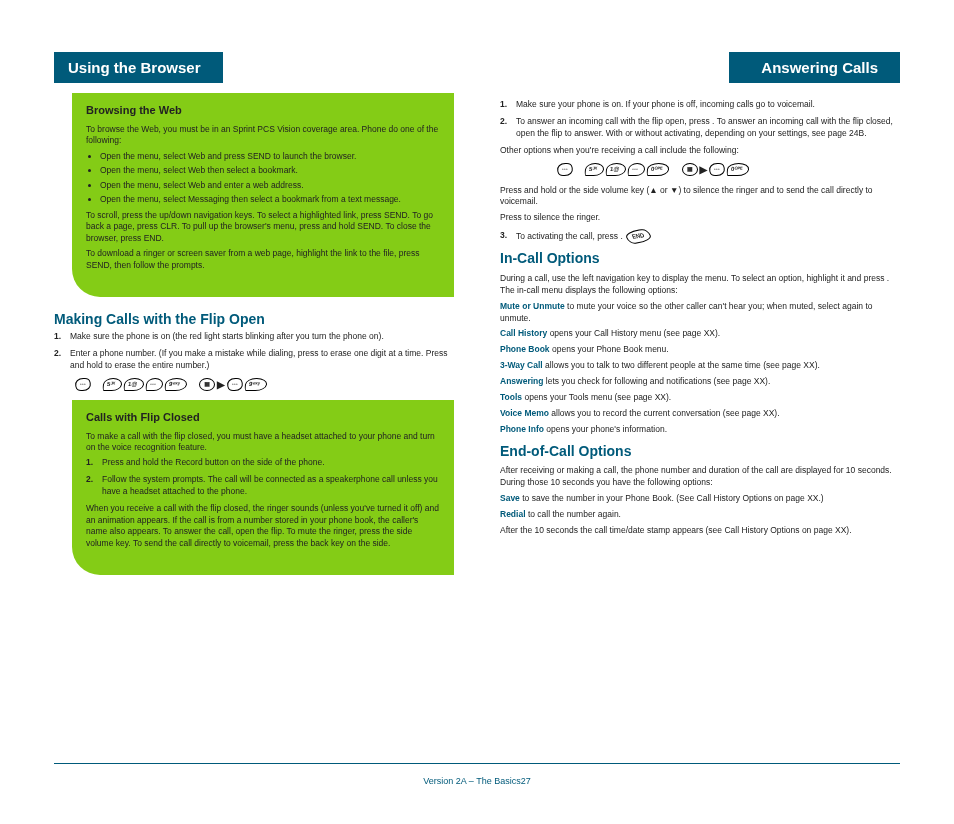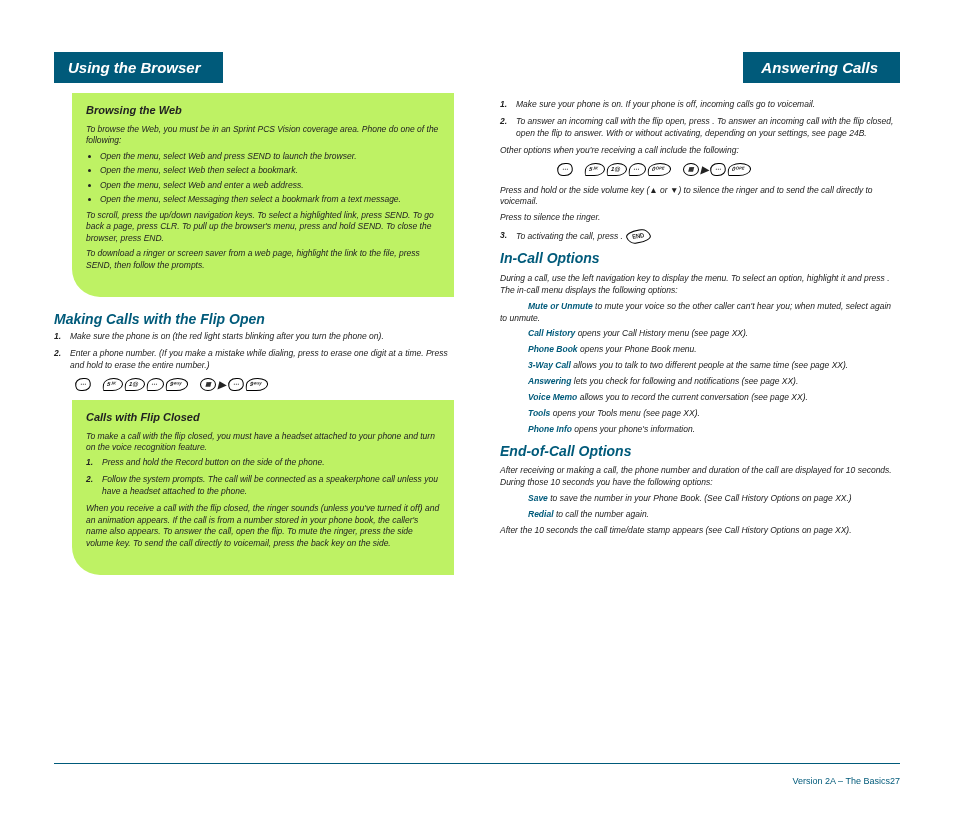--- a/index.html
+++ b/index.html
@@ -14,46 +14,45 @@
     overflow: hidden;
   }
   .page {
     padding: 52px 54px 40px 54px;
     position: relative;
     height: 100%;
   }
   .columns {
     display: flex;
     gap: 46px;
-    font-style: italic;
   }
   .col {
     flex: 1;
     min-width: 0;
   }
 
   
   .pillbox {
     background: #005a7a;
     color: #ffffff;
     font-size: 15px;
     font-weight: bold;
     padding: 7px 22px 7px 14px;
     display: inline-block;
     margin-bottom: 10px;
   }
   .pillbox.right {
     float: right;
-    padding-left: 18px;
+    padding-left: 32px;
   }
   .clearfix::after { content: ""; display: table; clear: both; }
 
   
   .greybox {
-    background: #bef264;
+    background: #84cc16;
     border-bottom-left-radius: 28px;
     padding: 10px 14px 22px 14px;
     font-size: 8.5px;
     line-height: 1.35;
     color: #222;
     margin-left: 18px;
     margin-bottom: 14px;
   }
   .greybox .box-title {
     font-size: 11px;
@@ -152,35 +151,35 @@
     right: 54px;
     bottom: 60px;
     border-top: 1.5px solid #005a7a;
   }
   .footer-text {
     position: absolute;
     left: 54px;
     right: 54px;
     bottom: 38px;
     display: flex;
-    justify-content: flex-end;
+    justify-content: center;
     font-size: 9px;
     color: #005a7a;
   }
 
   .small-blue-head {
     color: #005a7a;
     font-weight: bold;
     font-size: 14px;
     margin: 6px 0 4px 0;
   }
 
   .right-col .pillbox { margin-left: 0; }
 
-  b.teal { color:#005a7a;margin-left:28px; }
+  b.teal { color:#005a7a; }
 </style>
 </head>
 <body>
 
 <div class="page">
   <div class="columns">
 
     <div class="col">
       <div class="pillbox">Using the Browser</div>
 
@@ -289,22 +288,22 @@
         </div>
 
         <div class="small-blue-head">In-Call Options</div>
         <p>During a call, use the left navigation key to display the menu. To select an option, highlight it and press        . The in-call menu displays the following options:</p>
 
         <p class="sub"><b class="teal">Mute or Unmute</b> <span>to mute your voice so the other caller can't hear you; when muted, select again to unmute.</span></p>
         <p class="sub"><b class="teal">Call History</b> <span>opens your Call History menu (see page XX).</span></p>
         <p class="sub"><b class="teal">Phone Book</b> <span>opens your Phone Book menu.</span></p>
         <p class="sub"><b class="teal">3-Way Call</b> <span>allows you to talk to two different people at the same time (see page XX).</span></p>
         <p class="sub"><b class="teal">Answering</b> <span>lets you check for following and notifications (see page XX).</span></p>
+        <p class="sub"><b class="teal">Tools</b> <span>opens your Tools menu (see page XX).</span></p>
         <p class="sub"><b class="teal">Voice Memo</b> <span>allows you to record the current conversation (see page XX).</span></p>
-        <p class="sub"><b class="teal">Tools</b> <span>opens your Tools menu (see page XX).</span></p>
         <p class="sub"><b class="teal">Phone Info</b> <span>opens your phone's information.</span></p>
 
         <div class="small-blue-head">End-of-Call Options</div>
         <p>After receiving or making a call, the phone number and duration of the call are displayed for 10 seconds. During those 10 seconds you have the following options:</p>
         <p class="sub"><b class="teal">Save</b> <span>to save the number in your Phone Book. (See Call History Options on page XX.)</span></p>
         <p class="sub"><b class="teal">Redial</b> <span>to call the number again.</span></p>
         <p>After the 10 seconds the call time/date stamp appears (see Call History Options on page XX).</p>
       </div>
     </div>
   </div>

